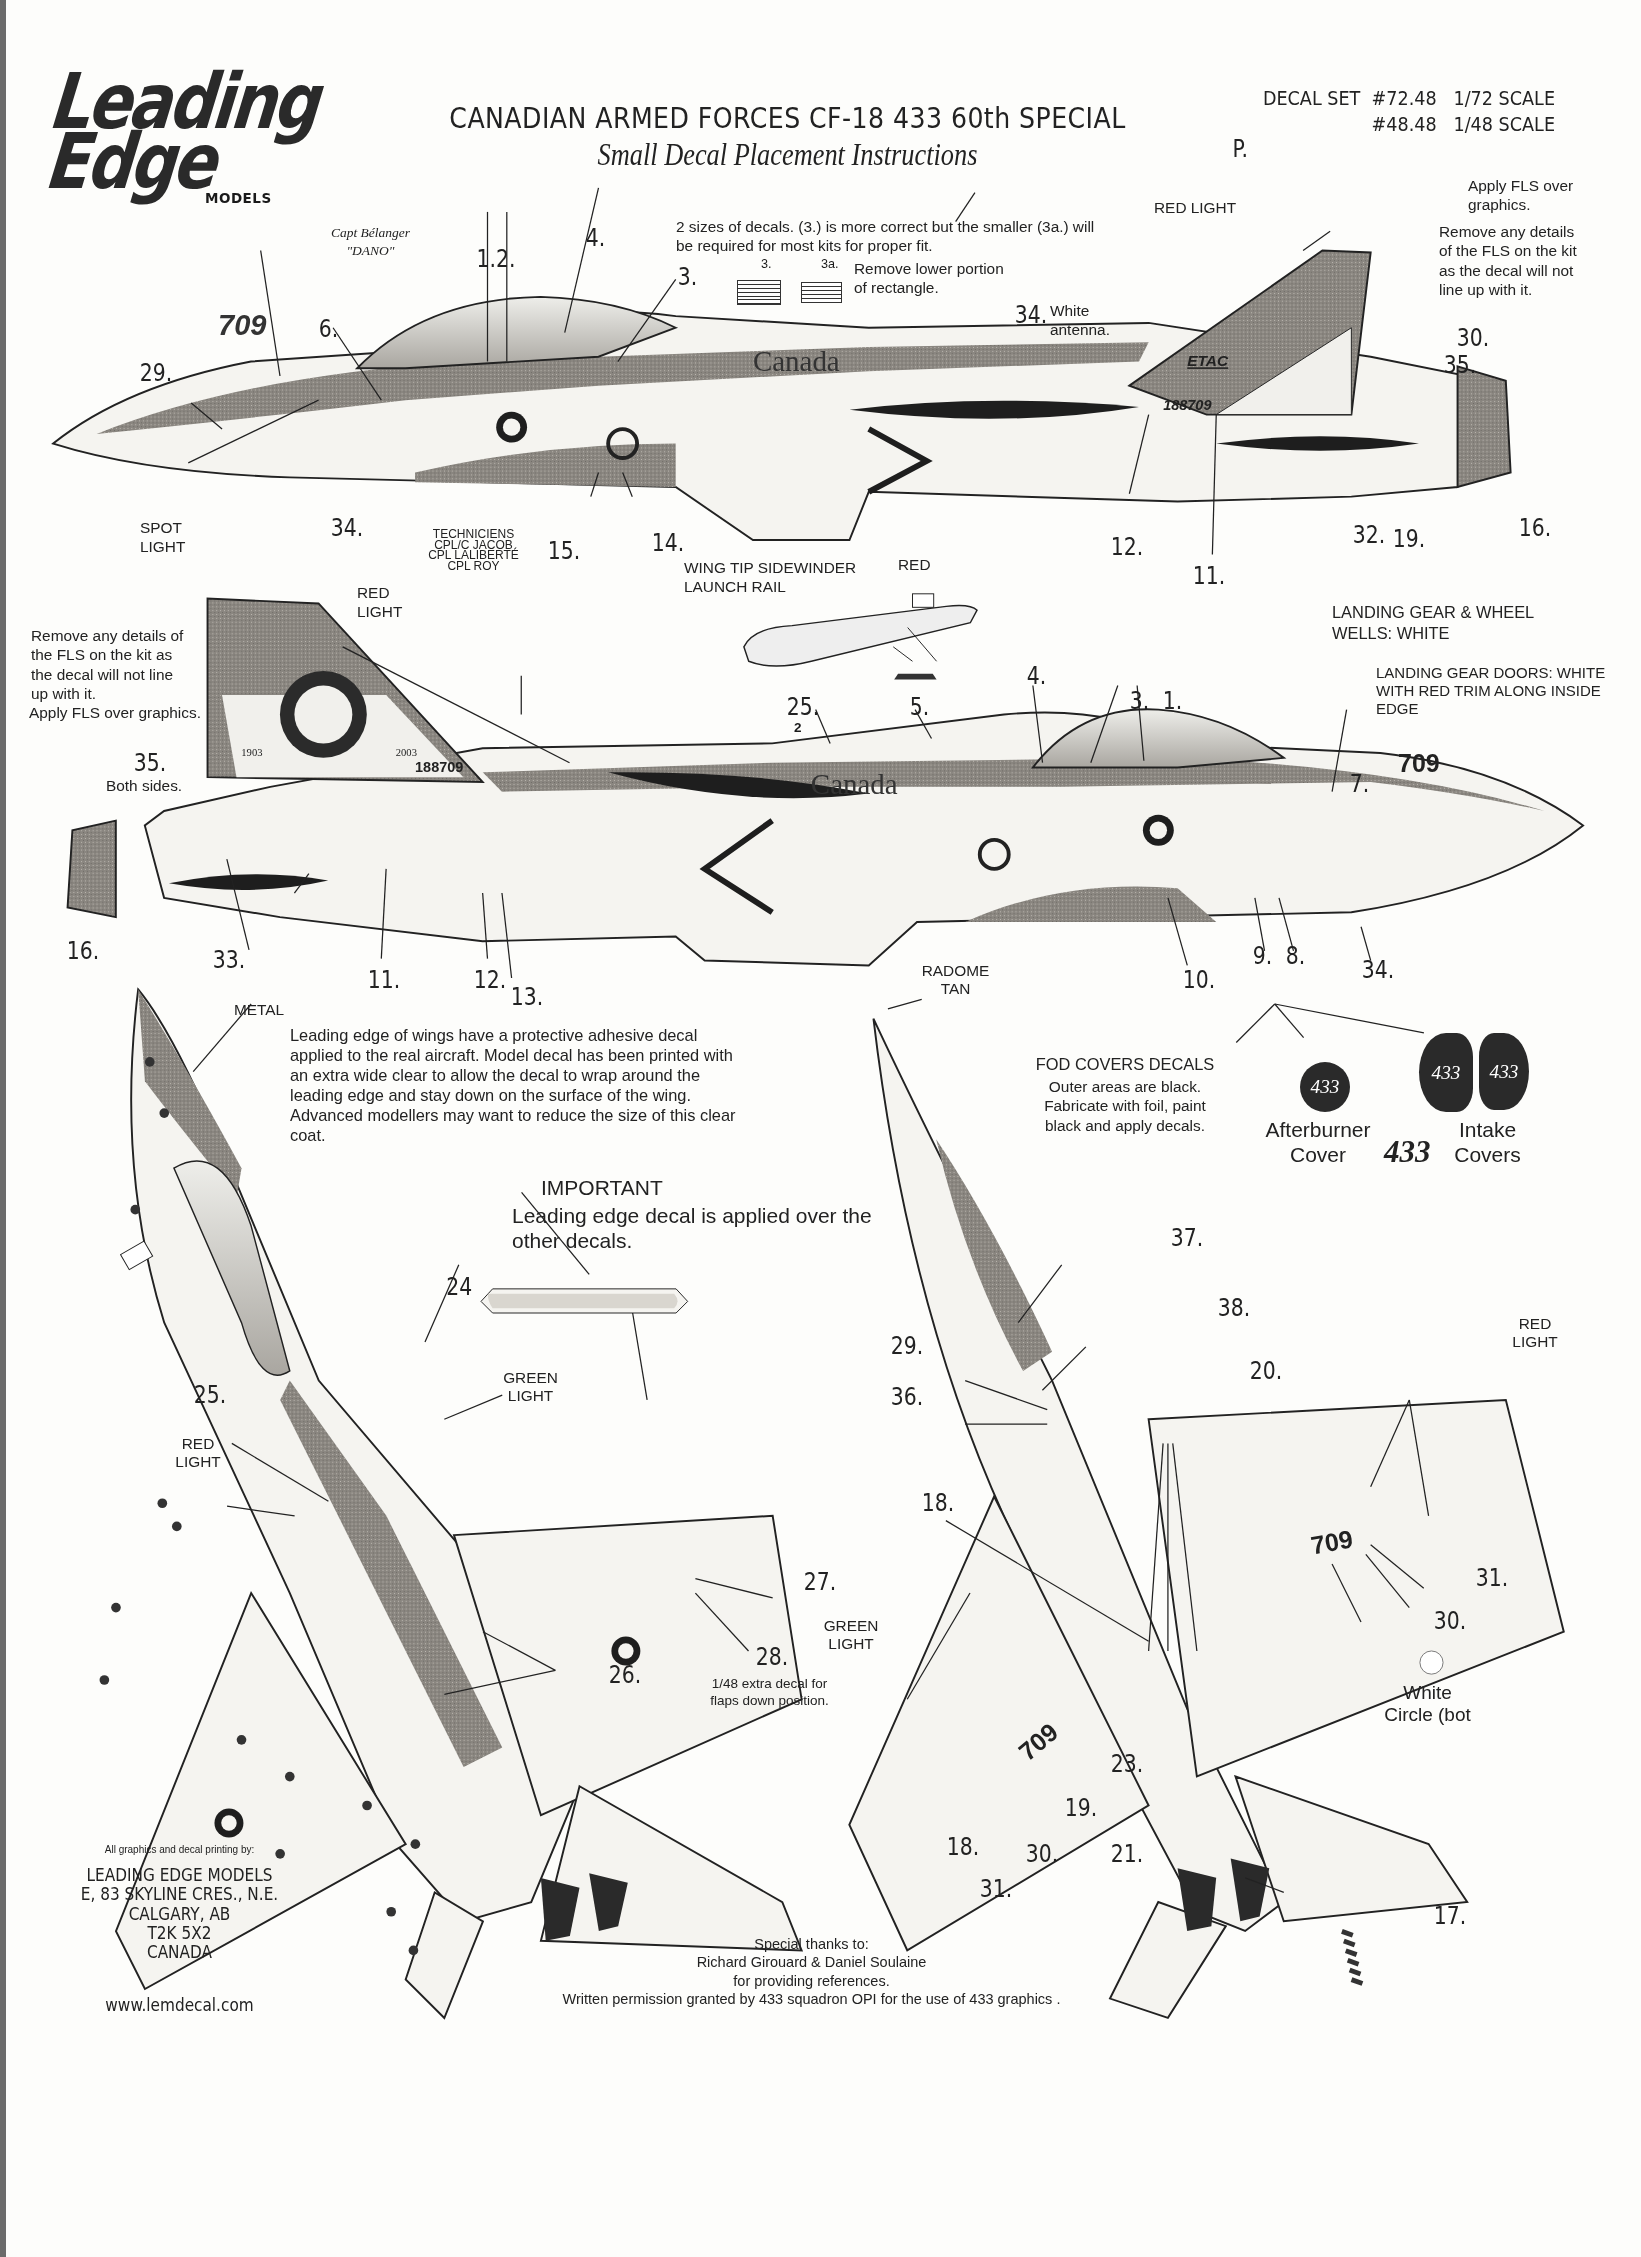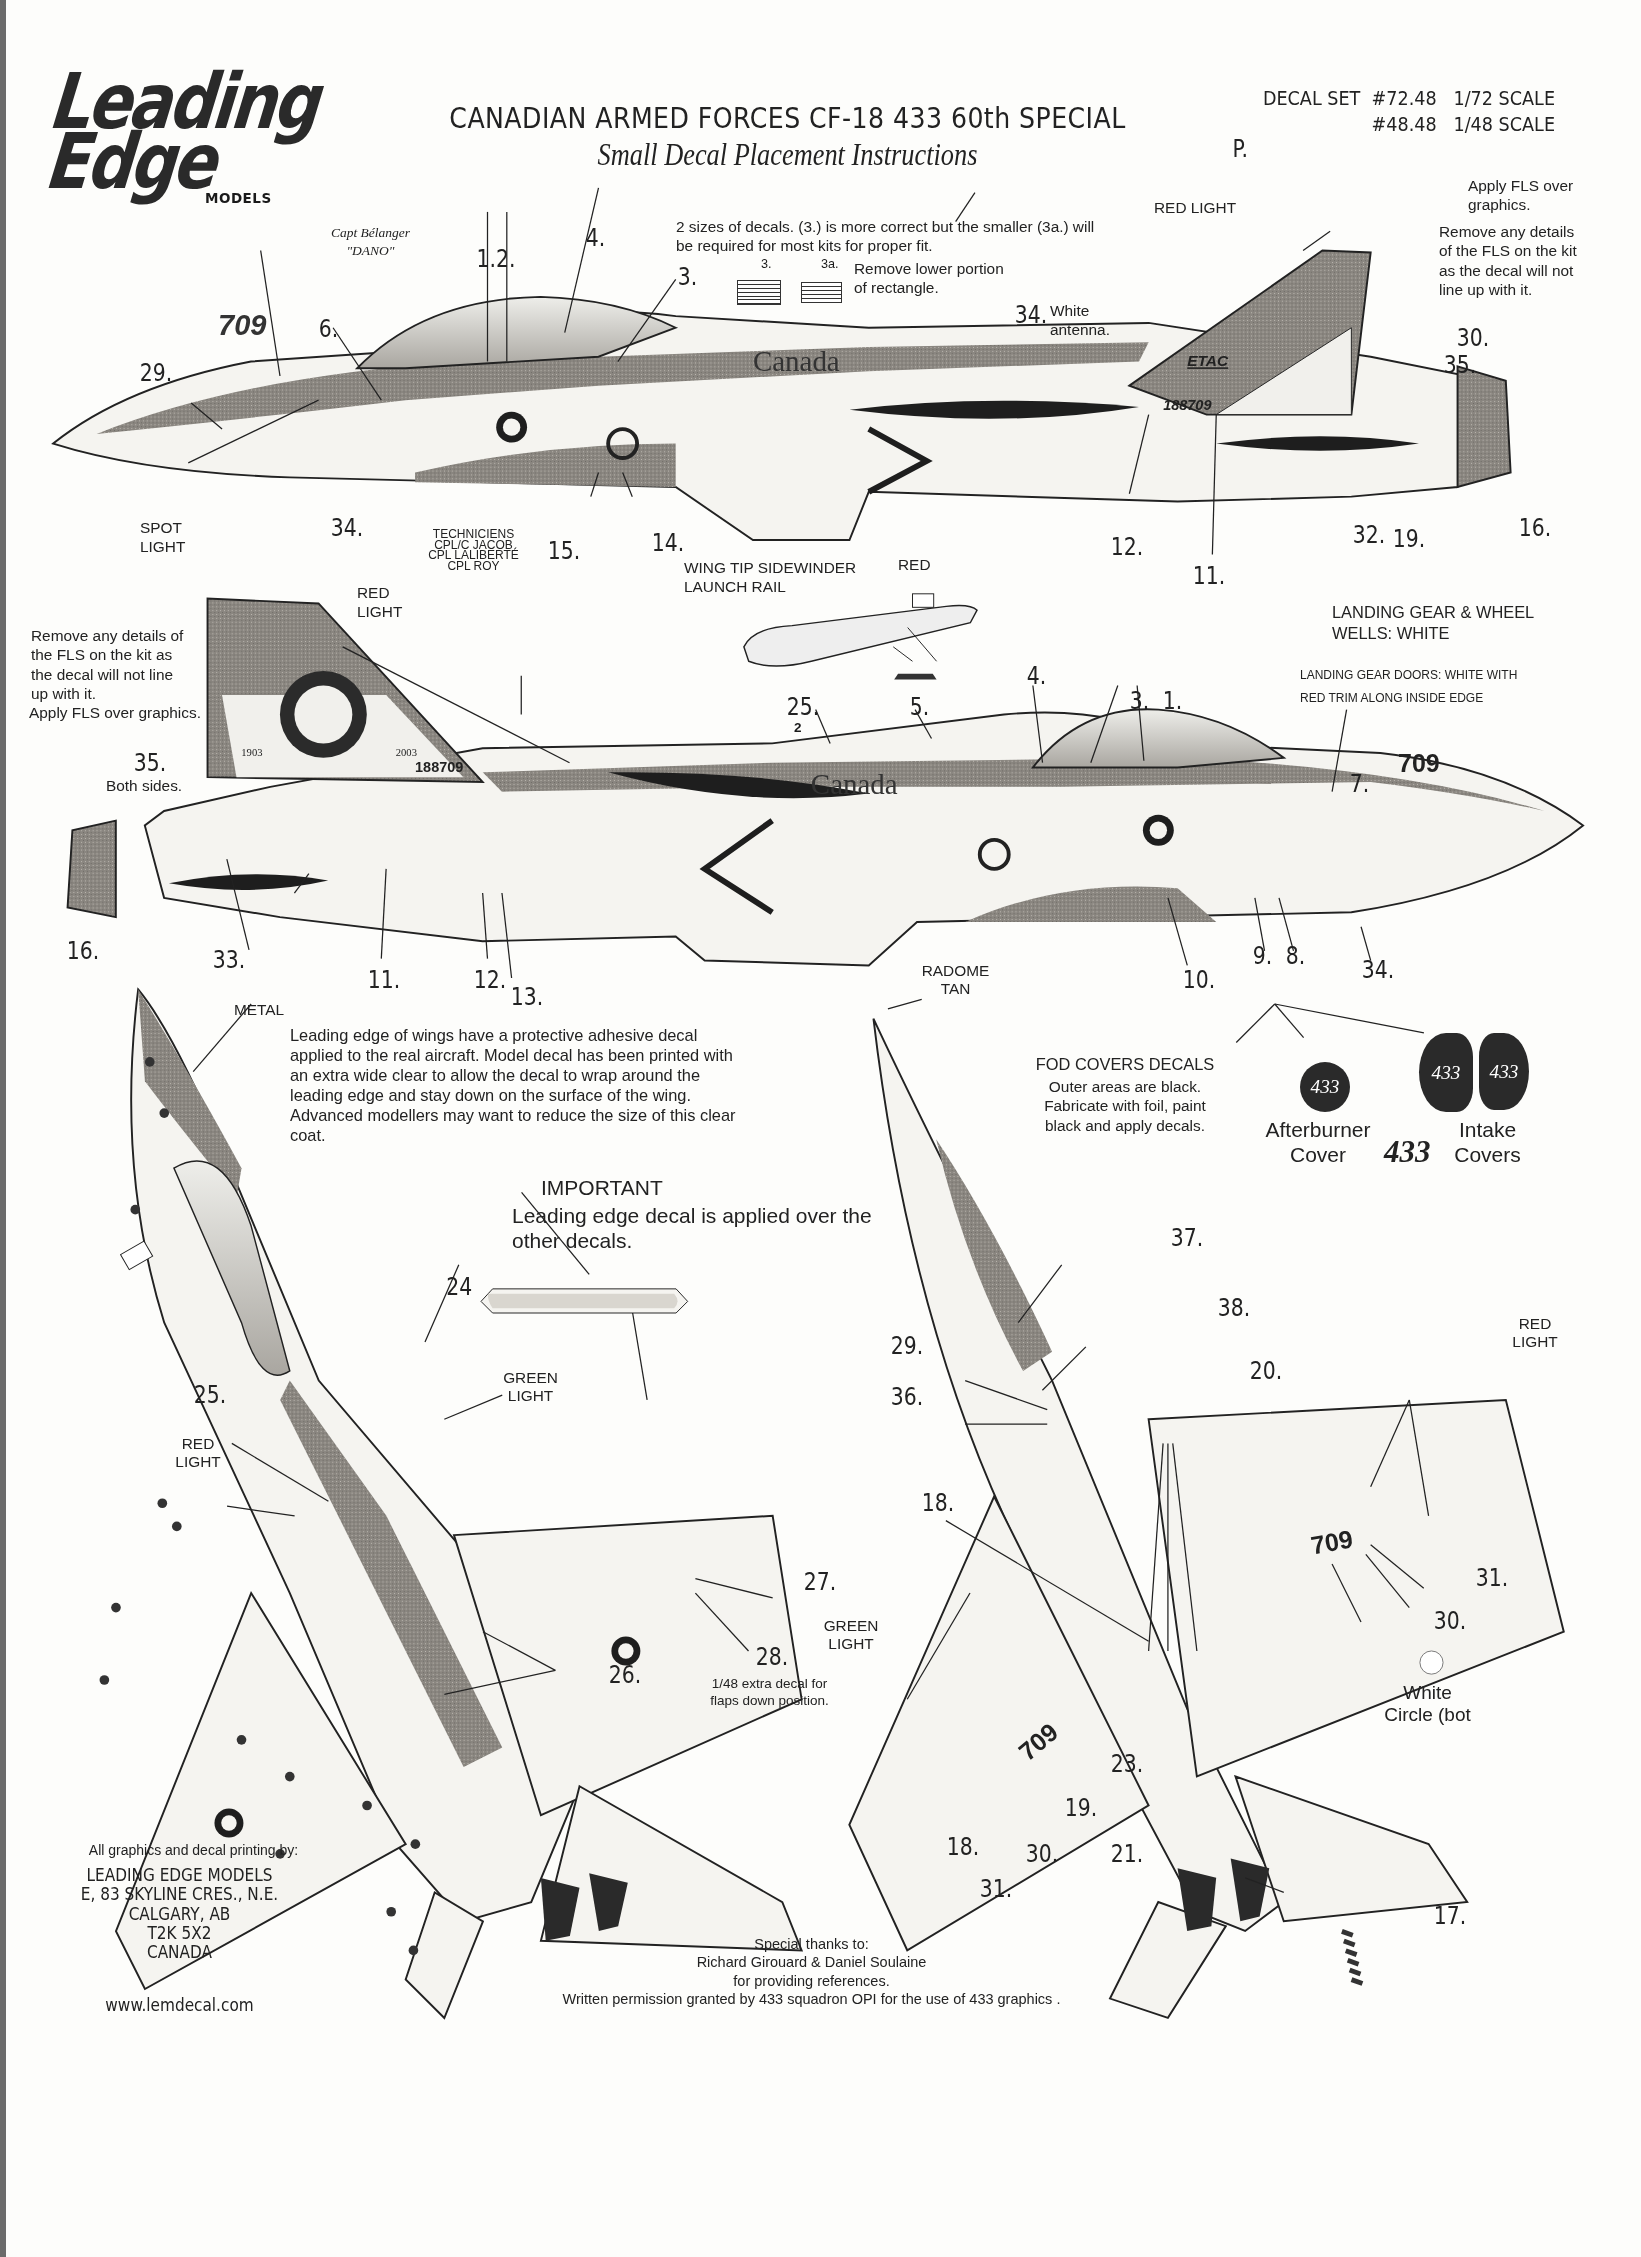--- a/index.html
+++ b/index.html
@@ -151,21 +151,21 @@
 <div class="abs note" style="left:898px;top:555px;width:48px">RED</div>
 <svg class="draw" style="left:705px;top:589px" width="309" height="106" viewBox="0 0 320 110">
   <path d="M40,60 Q50,40 90,38 L250,18 Q275,15 282,22 L275,35 L110,75 Q70,85 45,75 Z" fill="#eee" stroke="#222" stroke-width="1.5"></path>
   <rect x="215" y="5" width="22" height="14" fill="#fff" stroke="#222"></rect>
   <line x1="215" y1="75" x2="195" y2="60" stroke="#222"></line>
   <line x1="240" y1="75" x2="210" y2="40" stroke="#222"></line>
   <path d="M200,88 L236,88 L240,94 L196,94 Z" fill="#333"></path>
 </svg>
 
 <div class="abs note" style="left:1332px;top:602px;width:232px;font-size:16.4px;line-height:21px">LANDING GEAR &amp; WHEEL WELLS: WHITE</div>
-<div class="abs note" style="left:1300px;top:664px;width:232px;font-size:12px;line-height:23px">LANDING GEAR DOORS: WHITE WITH RED TRIM ALONG INSIDE EDGE</div>
+<div class="abs note" style="left:1376px;top:664px;width:232px;font-size:15px;line-height:18px">LANDING GEAR DOORS: WHITE WITH RED TRIM ALONG INSIDE EDGE</div>
 
 <svg class="draw" style="left:0;top:579px" width="1641" height="406" viewBox="0 0 1700 420">
   <path d="M1640,255 Q1560,195 1430,180 L1220,170 Q1150,130 1040,140 L800,170 L500,175 L280,215 L170,240 L150,255 L170,330 L290,350 L500,375 L700,370 L730,395 L900,400 L950,355 L1400,345 Q1560,320 1640,255 Z" fill="#f5f4f0" stroke="#222" stroke-width="2"></path>
   <path d="M1600,240 Q1450,195 1220,185 L800,190 L500,200 L520,220 L800,215 L1100,215 L1420,210 Q1520,222 1600,240 Z" fill="url(#grain)"></path>
   <path d="M1070,195 Q1120,130 1200,135 Q1270,140 1330,185 L1220,195 Z" fill="url(#canopy)" stroke="#222" stroke-width="2"></path>
   <path d="M630,200 Q780,198 900,222 Q770,238 630,200 Z" fill="#1e1e1e"></path>
   <path d="M175,315 Q260,298 340,312 Q260,330 175,315 Z" fill="#1e1e1e"></path>
   <path d="M1000,355 Q1100,310 1220,320 L1260,355 Z" fill="url(#grain)"></path>
   <circle cx="1200" cy="260" r="16" fill="#1e1e1e"></circle>
   <circle cx="1200" cy="260" r="9" fill="#f5f4f0"></circle>
@@ -368,21 +368,21 @@
 <div class="abs lbl" style="left:817px;top:1617px;width:68px">GREEN LIGHT</div>
 <div class="abs lbl" style="left:1379px;top:1682px;width:97px;font-size:19px;line-height:22px">White Circle (bot</div>
 <div class="abs callout" style="left:1108px;top:1750px">23.</div>
 <div class="abs callout" style="left:1062px;top:1794px">19.</div>
 <div class="abs callout" style="left:1108px;top:1840px">21.</div>
 <div class="abs callout" style="left:944px;top:1833px">18.</div>
 <div class="abs callout" style="left:1023px;top:1840px">30.</div>
 <div class="abs callout" style="left:977px;top:1875px">31.</div>
 <div class="abs callout" style="left:1431px;top:1902px">17.</div>
 
-<div class="abs lbl" style="left:68px;top:1841px;width:251px;font-size:14px">All graphics and decal printing by:</div>
+<div class="abs lbl" style="left:54px;top:1841px;width:251px;font-size:10px">All graphics and decal printing by:</div>
 <div class="abs" style="left:54px;top:1866px;width:251px;text-align:center;font-family:'DejaVu Sans',sans-serif;font-size:17.4px;line-height:19.3px;color:#222;transform:scaleX(0.88)">
   <div>LEADING EDGE MODELS</div>
   <div>E, 83 SKYLINE CRES., N.E.</div>
   <div>CALGARY, AB</div>
   <div>T2K 5X2</div>
   <div>CANADA</div>
 </div>
 <div class="abs" style="left:54px;top:1995px;width:251px;text-align:center;font-family:'DejaVu Sans',sans-serif;font-size:17.4px;color:#222;transform:scaleX(0.88)">www.lemdecal.com</div>
 
 <div class="abs lbl" style="left:541px;top:1935px;width:541px;font-size:14.5px;line-height:18.3px">

